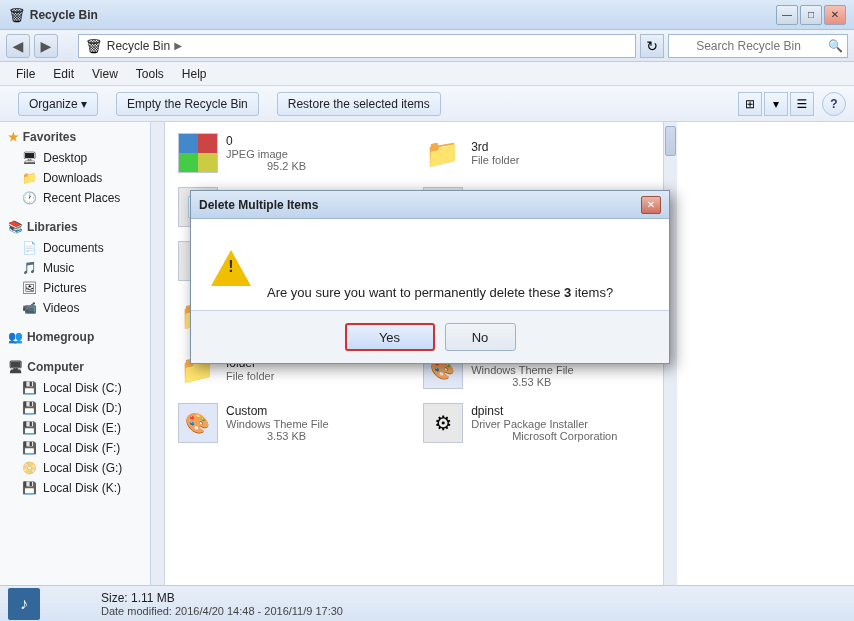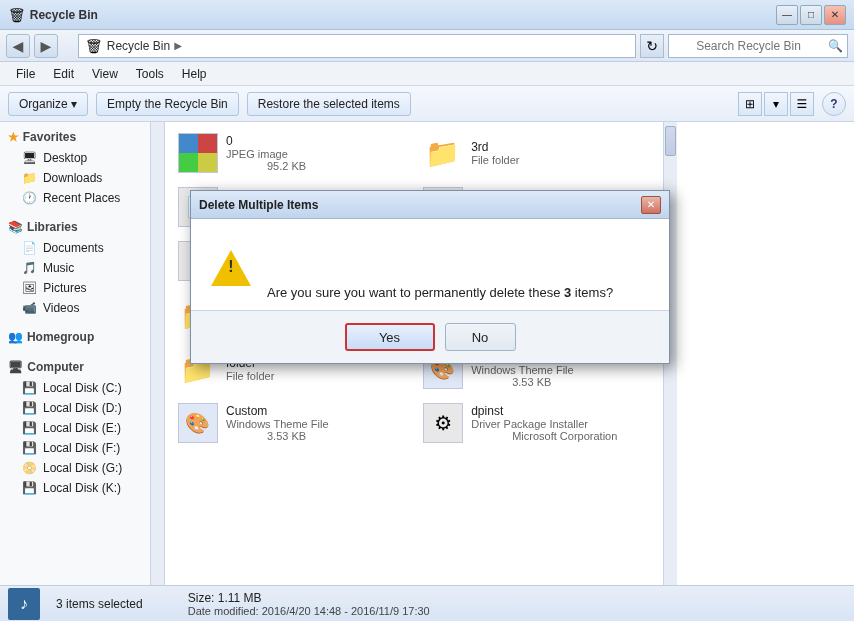--- a/index.html
+++ b/index.html
@@ -105,21 +105,21 @@
       border-bottom: 1px solid #c8d4e8;
     }
     .toolbar-btn {
       padding: 4px 10px;
       border: 1px solid #b0c4dc;
       border-radius: 3px;
       background: linear-gradient(to bottom, #f0f6ff, #dce8f8);
       cursor: pointer;
       font-size: 12px;
       color: #222;
-      display: flex; align-items: center; gap: 4px;
+      display: flex; align-items: center; gap: 4px; margin-left: 10px;
     }
     .toolbar-spacer { flex: 1; }
     .view-btns { display: flex; gap: 2px; }
     .view-btn {
       width: 24px; height: 24px;
       border: 1px solid #b0c4dc;
       background: linear-gradient(to bottom, #f0f6ff, #dce8f8);
       cursor: pointer;
       display: flex; align-items: center; justify-content: center;
       font-size: 12px;
@@ -492,21 +492,20 @@
       <div style="position:absolute;top:4px;left:1px;right:1px;height:30px;background:linear-gradient(to bottom,#d0d8ec,#c0cce0);border:1px solid #a0b0c8;border-radius:2px;"></div>
     </div>
   </div>
 </div>
 
 <div class="status-bar">
   <div class="status-icon">
     <span>♪</span>
   </div>
   <div>
-    <div class="status-text">3 items selected</div>
   </div>
   <div style="margin-left:29px;">
     <div class="status-text">Size: 1.11 MB</div>
     <div class="status-details">Date modified: 2016/4/20 14:48 - 2016/11/9 17:30</div>
   </div>
 </div>
 
 <div style="position:fixed;top:0;left:0;right:0;bottom:0;pointer-events:none;z-index:200;">
   <div style="position:absolute;top:190px;left:190px;width:480px;pointer-events:all;">
 

